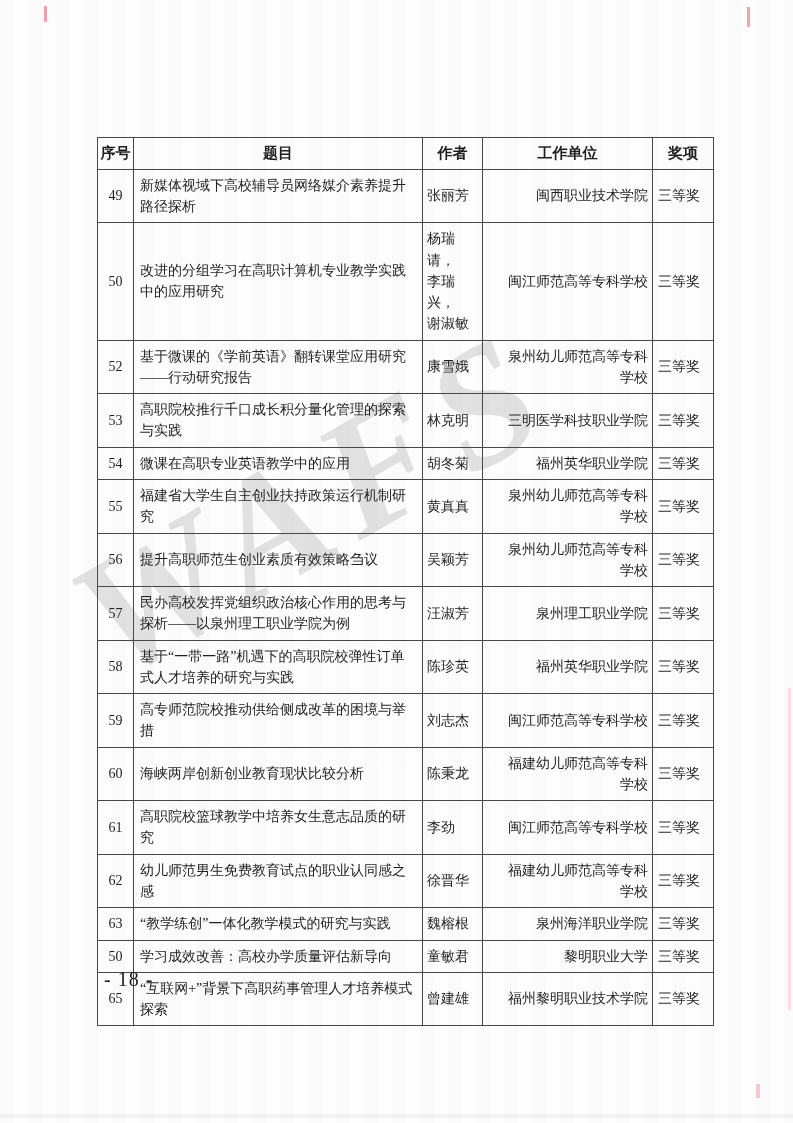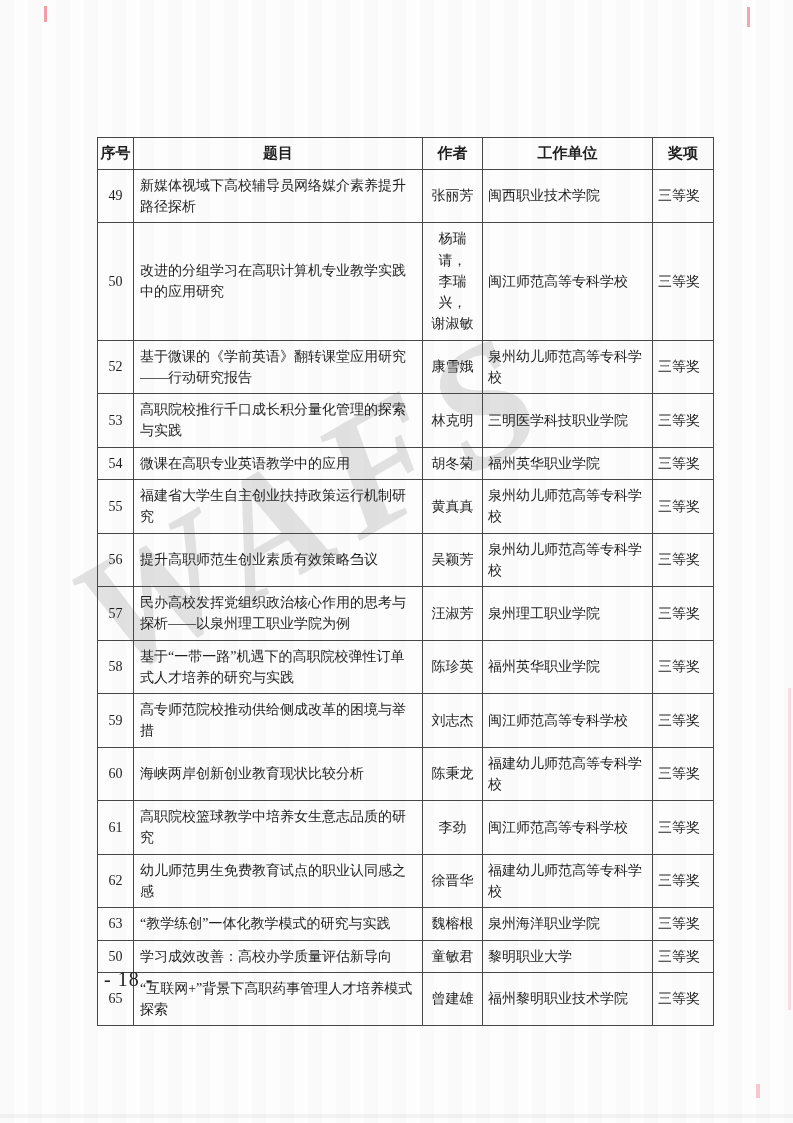--- a/index.html
+++ b/index.html
@@ -56,22 +56,22 @@
     text-align:center;
     padding:4px 2px;
   }
   col.c-no{width:36px;}
   col.c-title{width:289px;}
   col.c-author{width:60px;}
   col.c-unit{width:170px;}
   col.c-award{width:61px;}
   td.no{text-align:center;}
   td.title{text-align:left;padding-left:6px;}
-  td.author{text-align:center;white-space:pre-line;}
-  td.unit{text-align:left;padding-left:5px;}
+  td.author{text-align:left;white-space:pre-line;}
+  td.unit{text-align:right;padding-left:15px;}
   td.award{text-align:left;padding-left:5px;margin-top:40px;}
   
   .page-number{
     position:absolute;
     left:104px;top:968px;
     font-size:20px;
     letter-spacing:1px;
     color:#222;
   }
   

